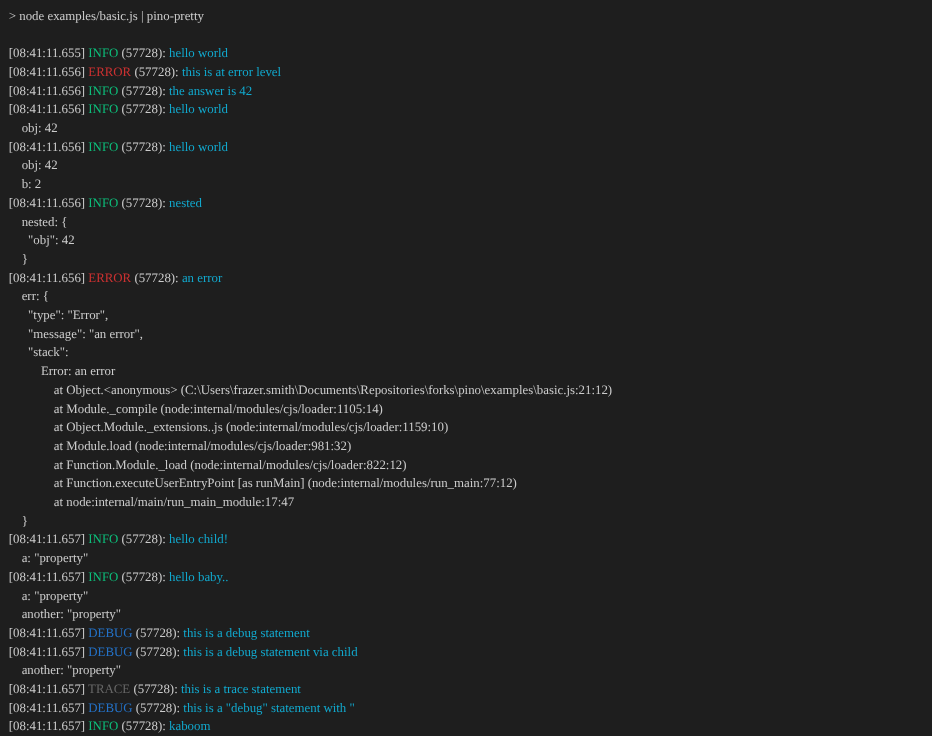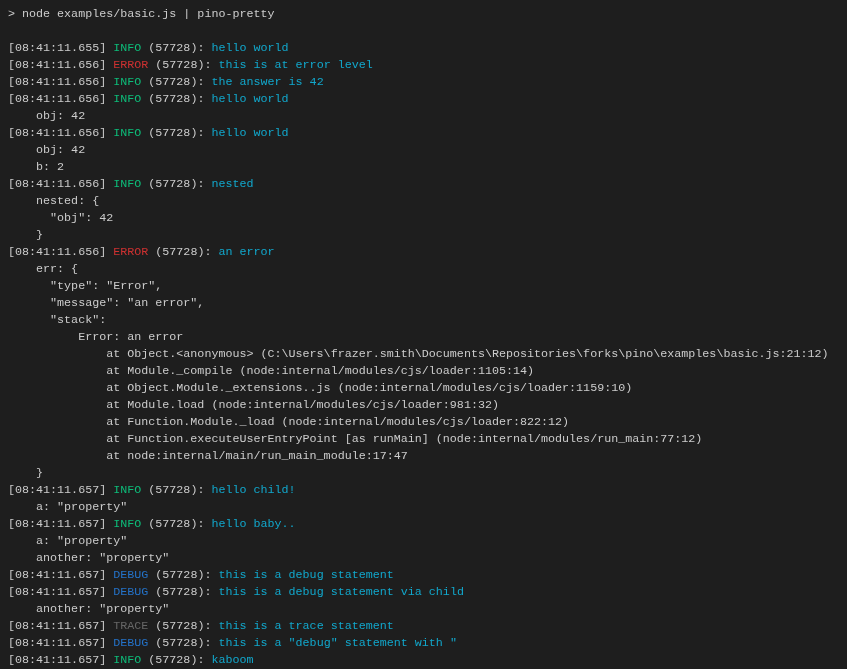--- a/index.html
+++ b/index.html
@@ -10,21 +10,21 @@
   .terminal-window {
     position: relative;
     width: 847px;
     height: 669px;
     background: #1e1e1e;
     overflow: hidden;
     box-sizing: border-box;
   }
   .terminal-output {
     padding: 6px 0 0 8px;
-    font-family: Liberation Mono, monospace;
+    font-family: Liberation Serif, serif;
     font-size: 11.7px;
     line-height: 17px;
     color: #cccccc;
     white-space: pre;
   }
   .line {
     height: 17px;
     white-space: pre;
   }
 </style>

